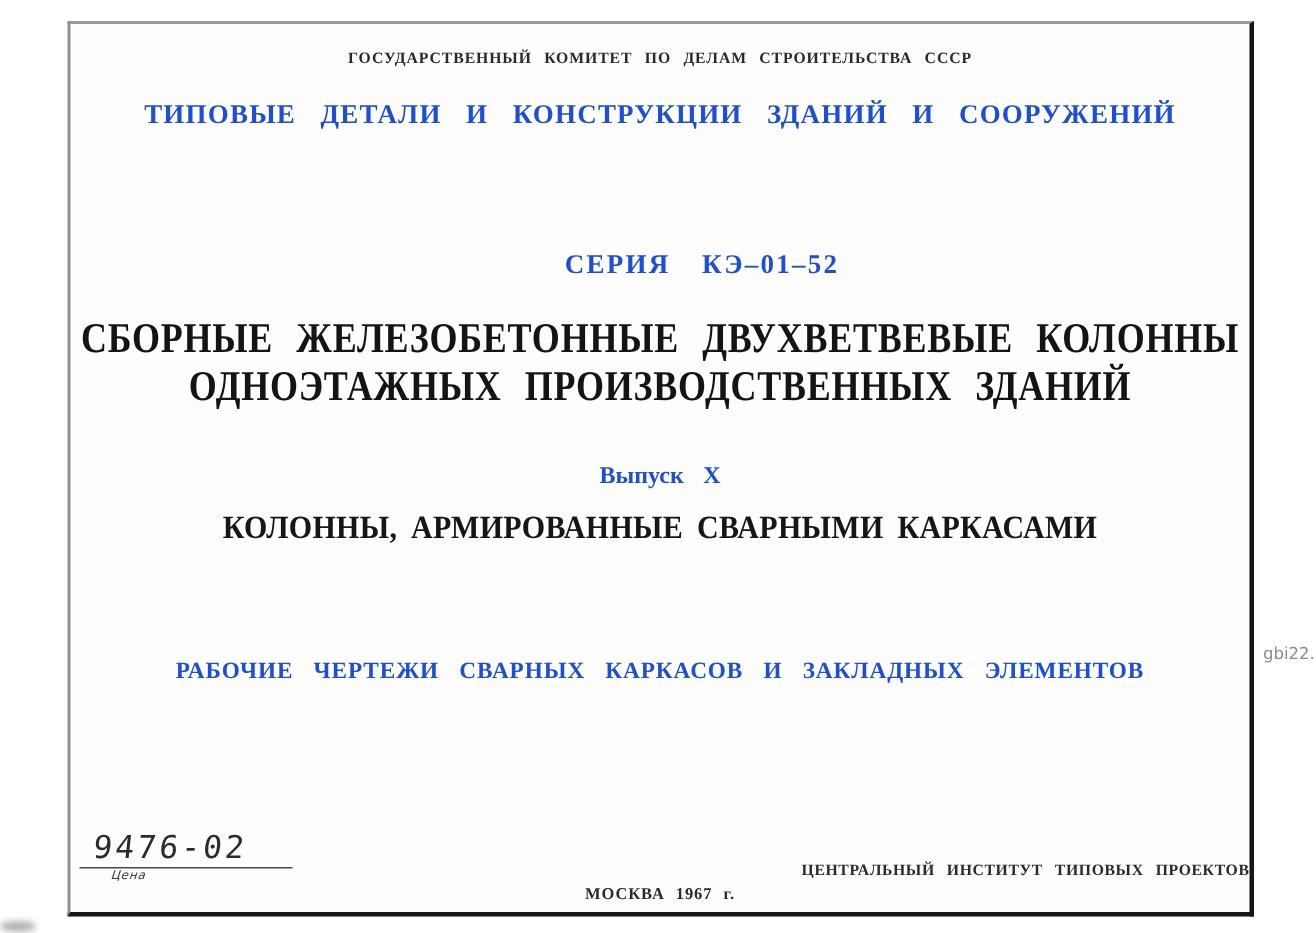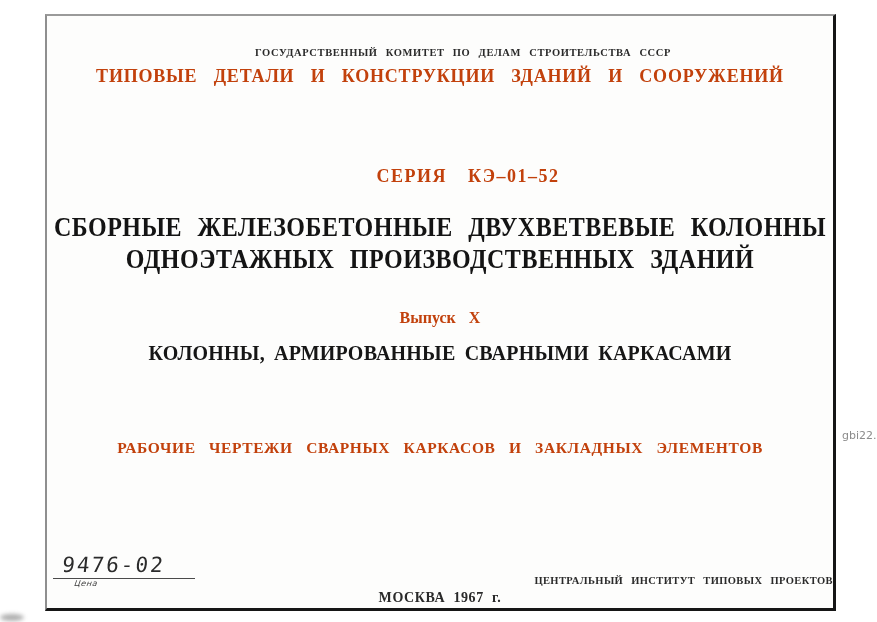--- a/index.html
+++ b/index.html
@@ -26,42 +26,42 @@
     border-bottom: 3px solid #161616;
     box-sizing: border-box;
     color: #1d1d1d;
   }
   .cline {
     position: absolute;
     left: 0; width: 100%;
     text-align: center;
     font-weight: bold;
     white-space: nowrap;
-    color: #c2410c;
+    color: #1d4ed8;
   }
-  .committee   { top: 31px;  font-size: 10.5px; letter-spacing: 0.6px; word-spacing: 5px;  color: #2a2a2a; padding-left: 23px; }
+  .committee   { top: 18px;  font-size: 10.5px; letter-spacing: 0.6px; word-spacing: 5px;  color: #2a2a2a; }
   .series-head { top: 50px;  font-size: 18px;   letter-spacing: 0.8px; word-spacing: 11px; }
   .series-line { top: 150px; font-size: 18px;   letter-spacing: 1.5px; word-spacing: 15px; padding-left: 28px; }
   .main-title {
     top: 200px;
     font-size: 24px;
     line-height: 27px;
     letter-spacing: 0.5px;
     word-spacing: 9px;
     transform: scale(1.0, 1.18);
     transform-origin: 50% 50%;
     color: #141414;
   }
   .issue-label { top: 293px; font-size: 16px; word-spacing: 9px; }
   .issue-sub   { top: 325px; font-size: 20px; letter-spacing: 0.2px; word-spacing: 4px;
                  transform: scale(1.0, 1.08); transform-origin: 50% 50%; color: #161616; }
   .album-label { top: 388px; font-size: 16px; word-spacing: 9px; }
   .album-sub   { top: 423px; font-size: 15.5px; letter-spacing: 0.6px; word-spacing: 9px; }
   .publisher   { top: 559px; font-size: 10.5px; letter-spacing: 0.4px; word-spacing: 5px; color: #2a2a2a; text-align: right; }
-  .city-year   { top: 574px; font-size: 14px;  letter-spacing: 0.6px; word-spacing: 4px; color: #2a2a2a; }
+  .city-year   { top: 574px; font-size: 11px;  letter-spacing: 0.6px; word-spacing: 4px; color: #2a2a2a; }
 
   
   .doc-index {
     position: absolute;
     left: 6px; top: 537px;
     width: 150px;
     color: #2e2e2e;
   }
   .doc-number {
     font-family: "DejaVu Sans Mono", monospace;

